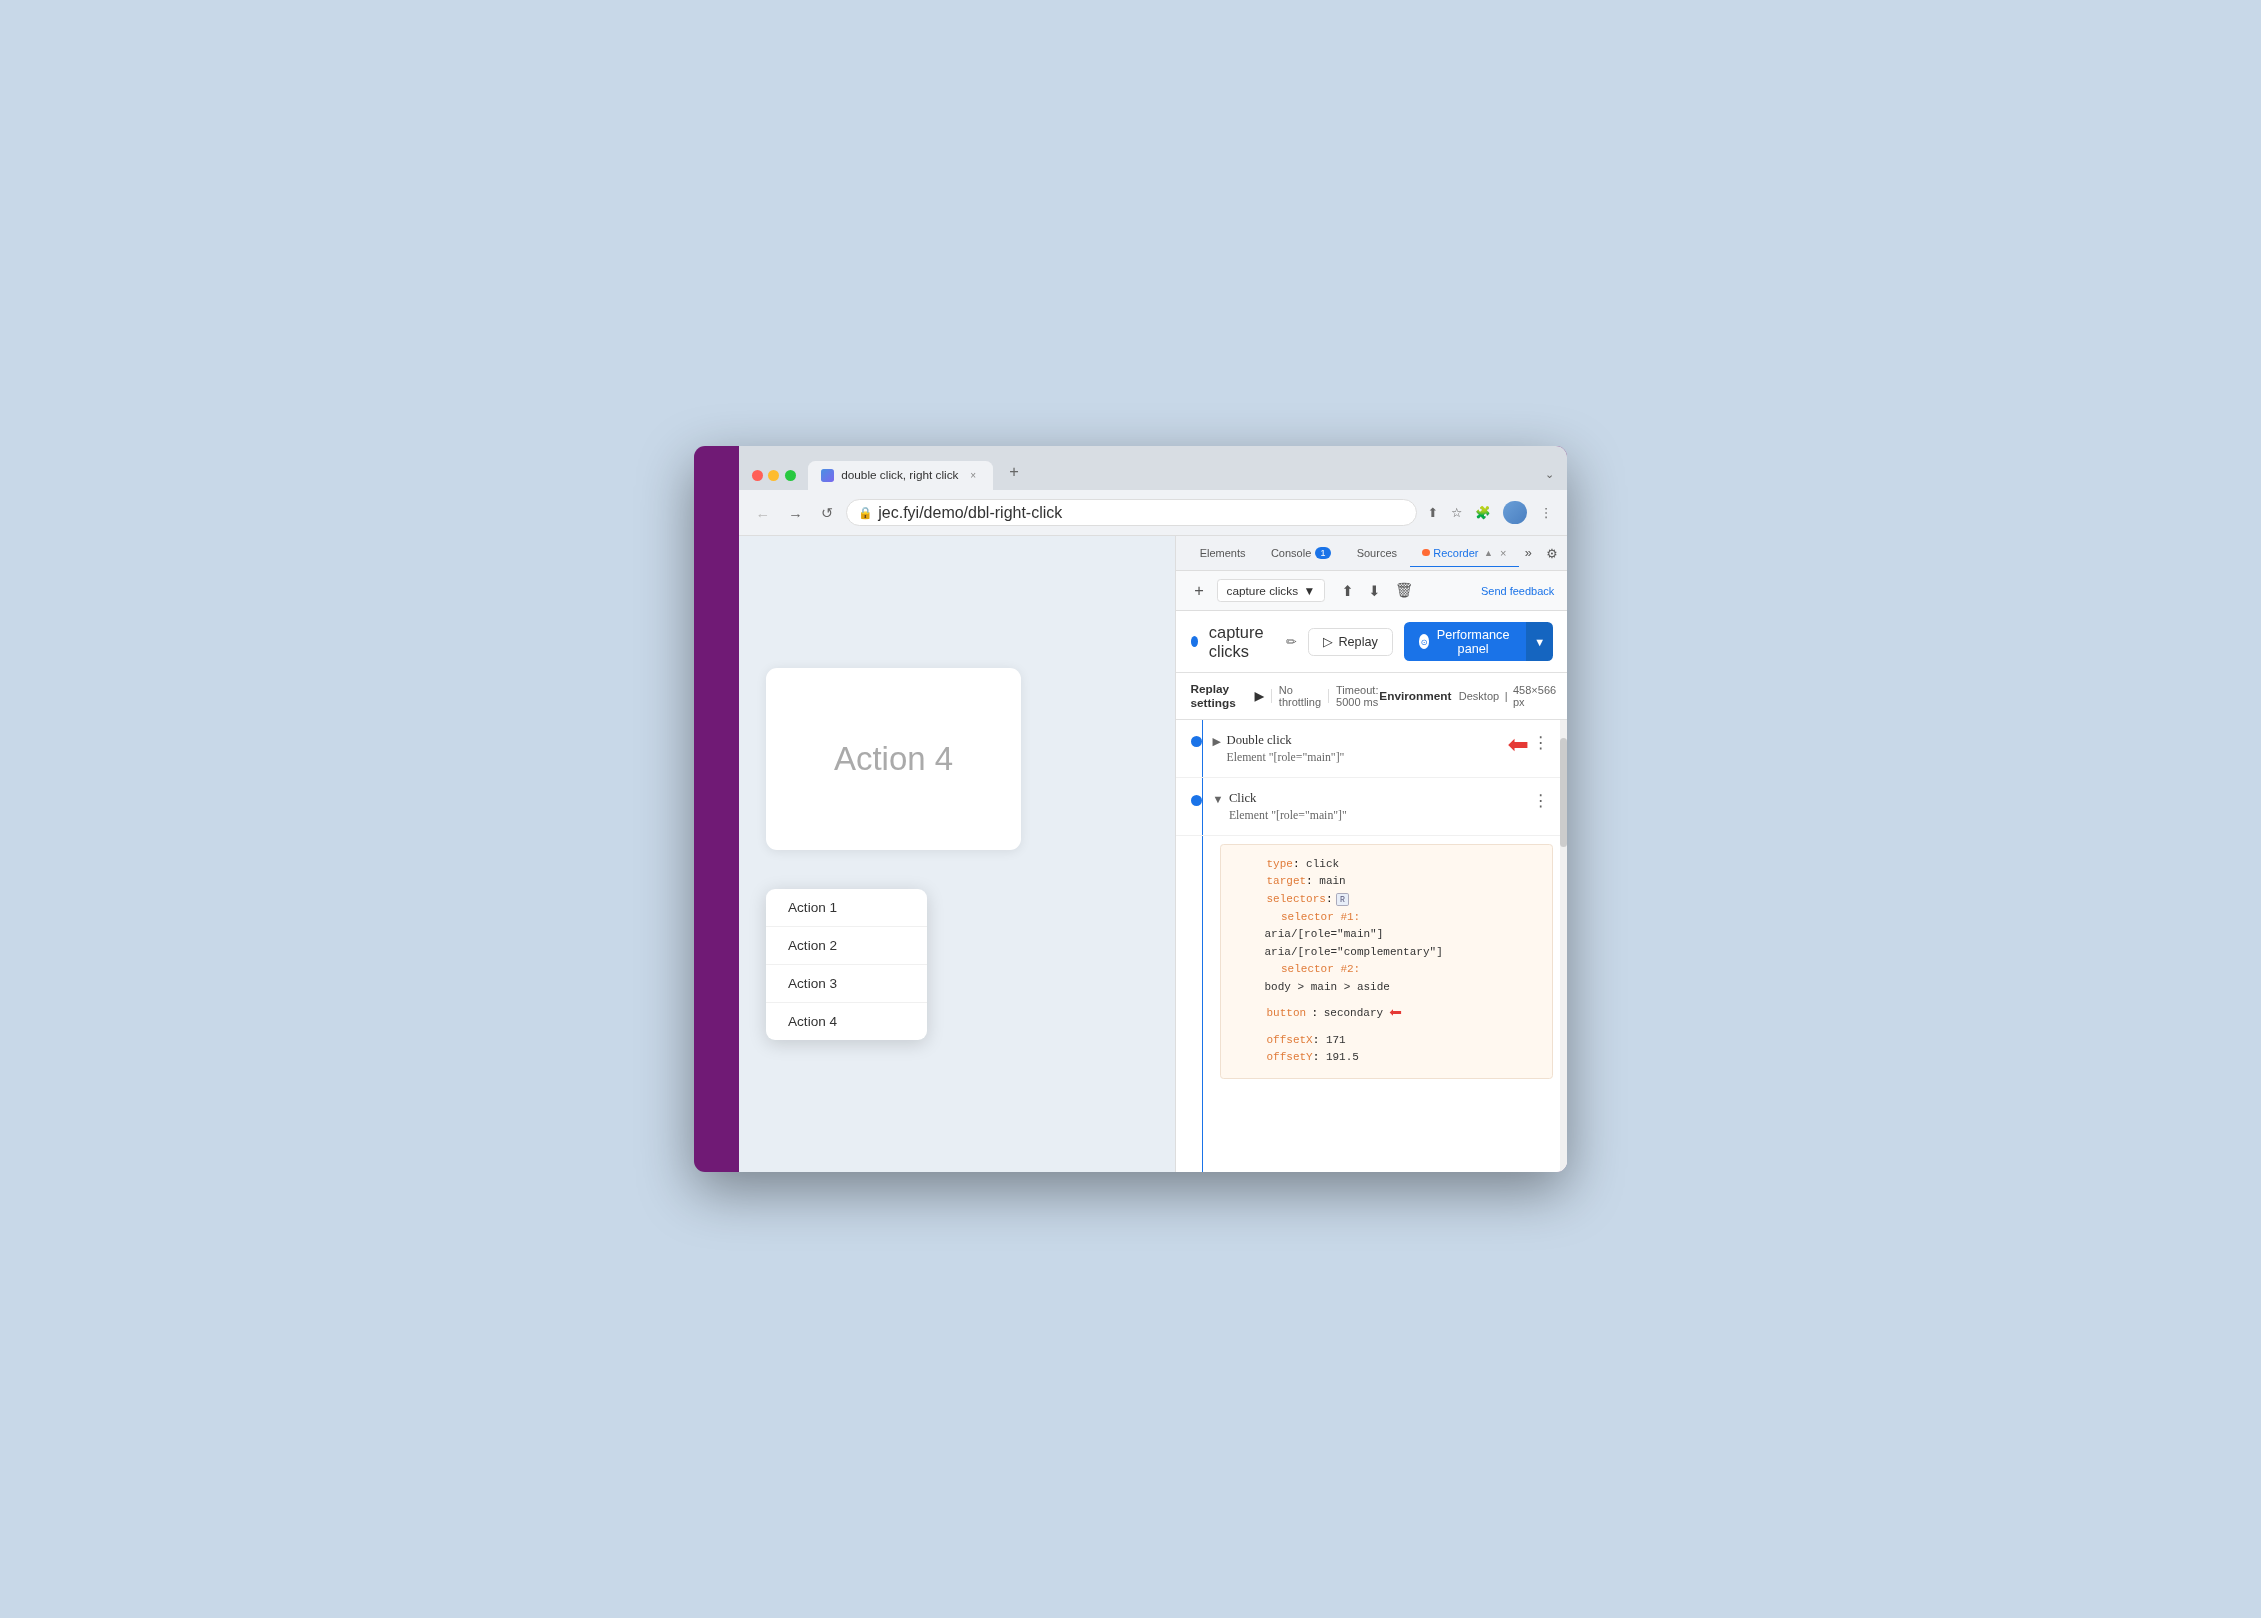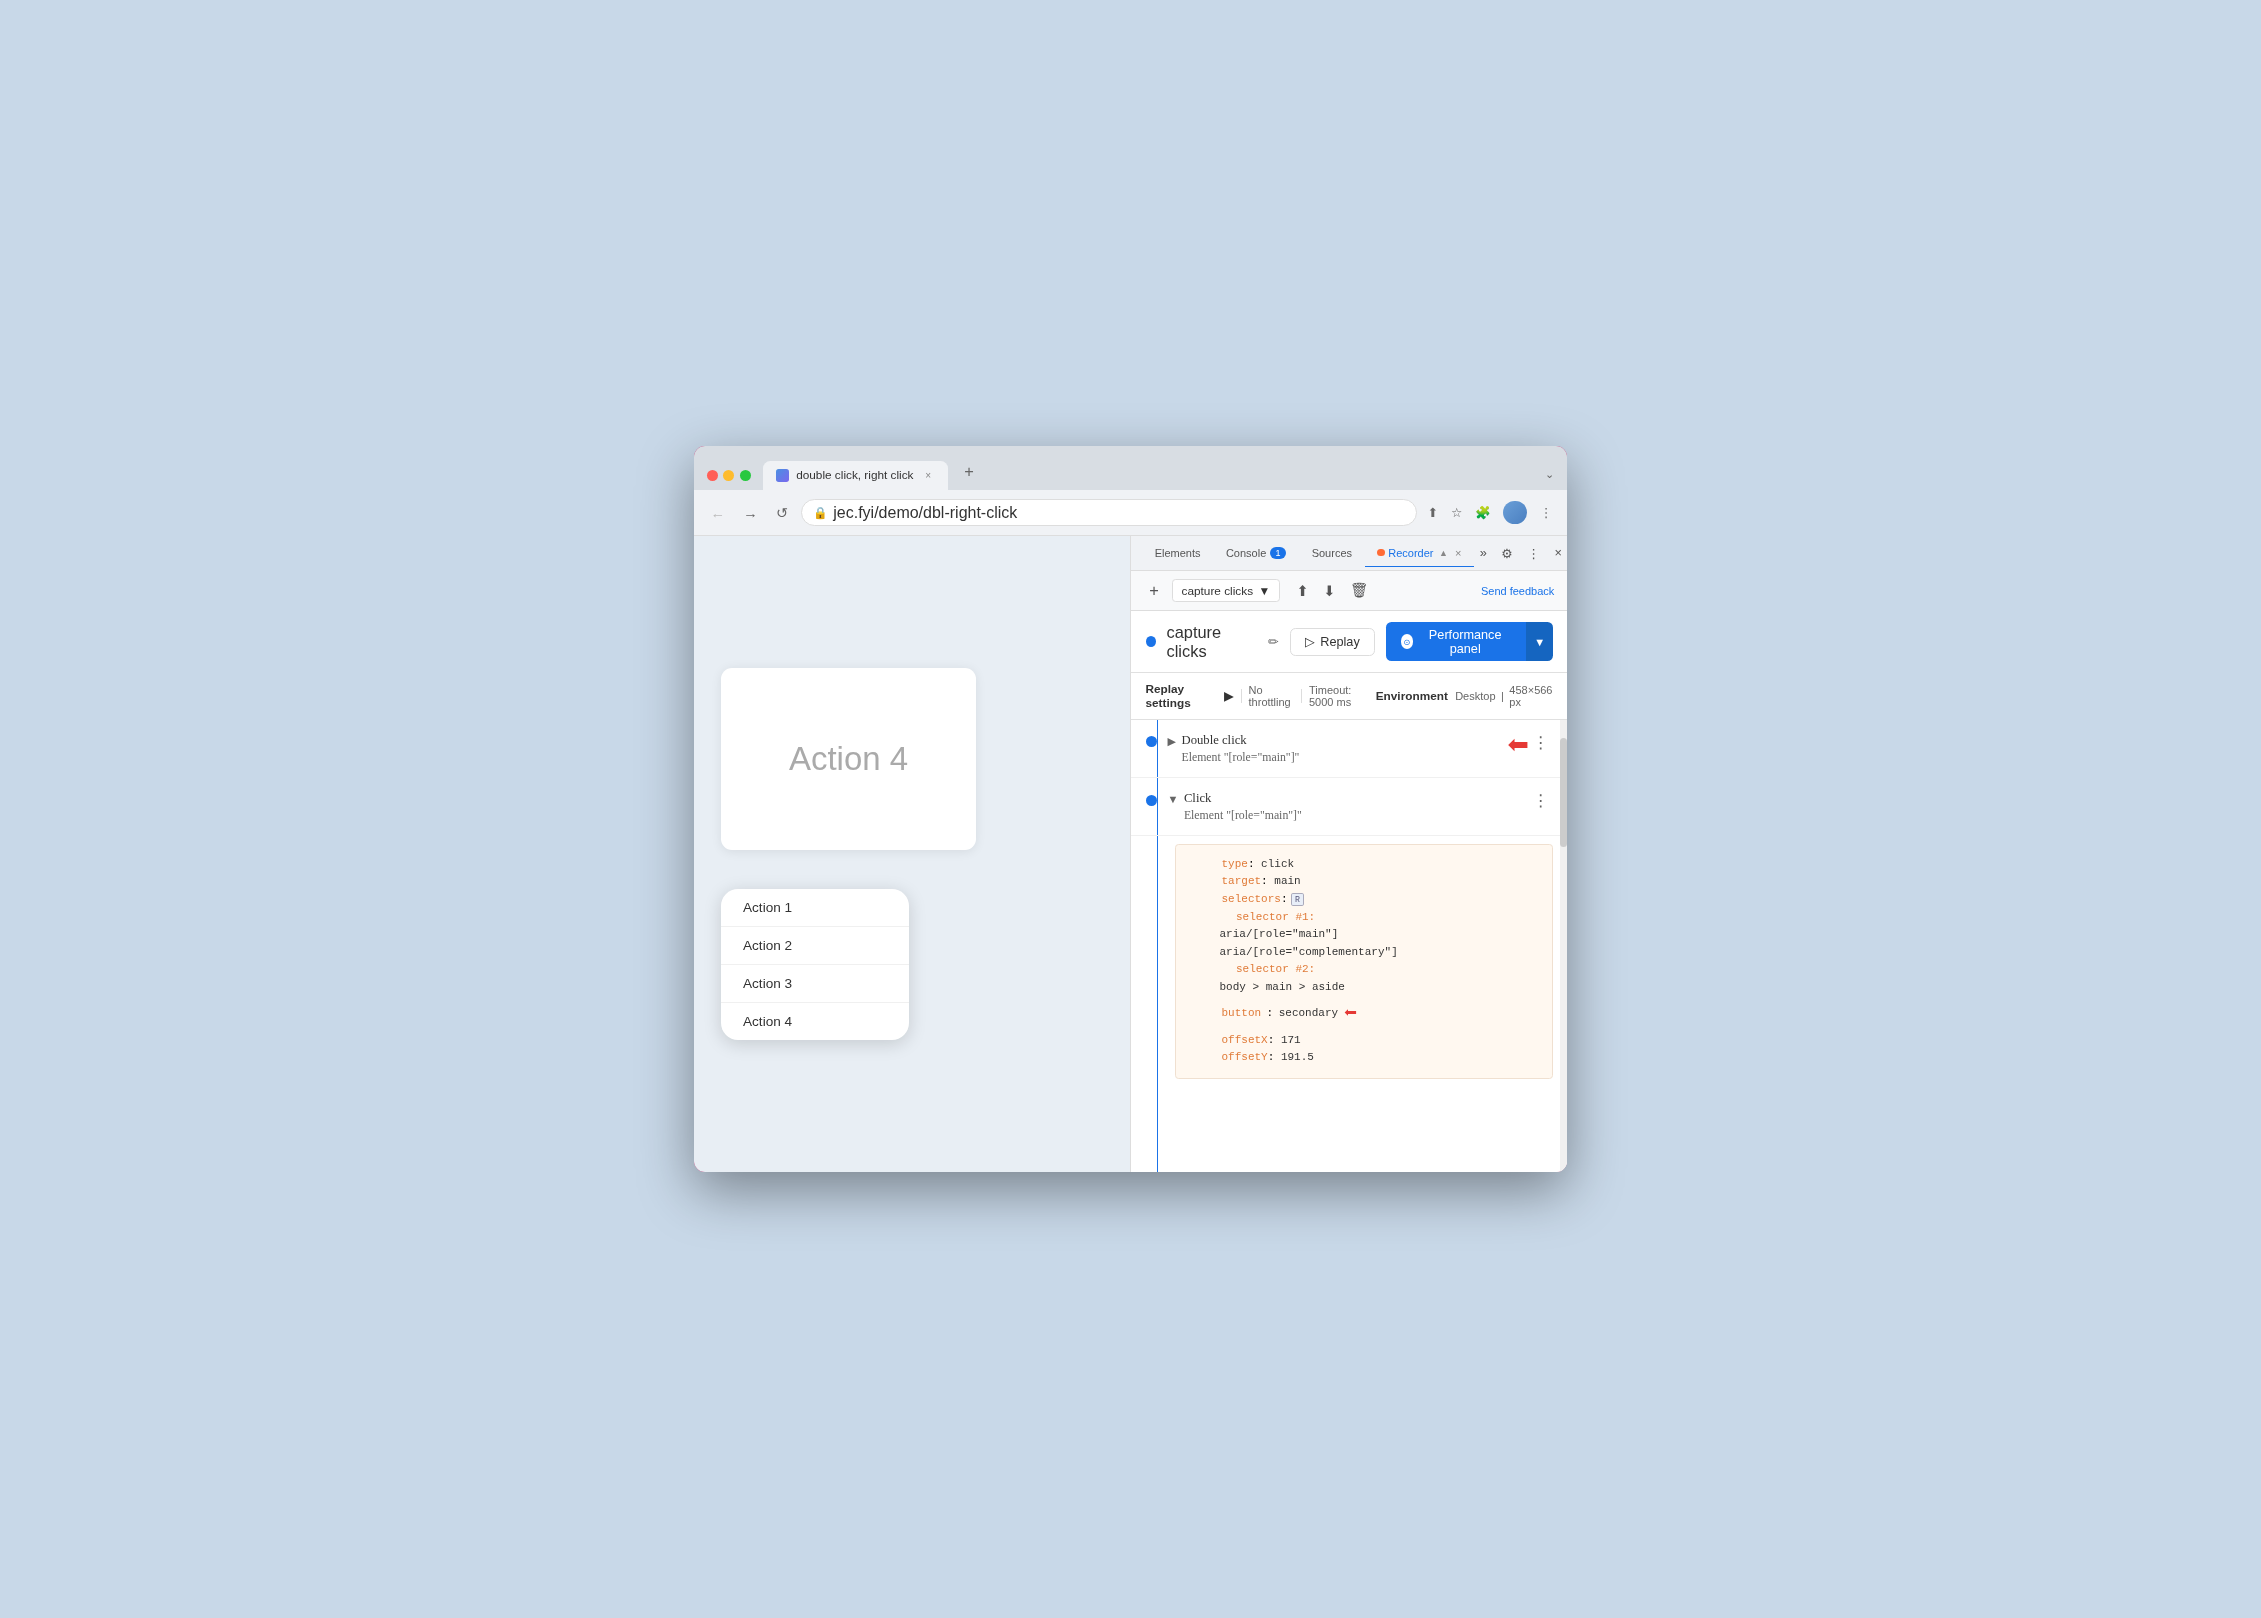--- a/index.html
+++ b/index.html
@@ -8,24 +8,25 @@
       font-family: -apple-system, BlinkMacSystemFont, 'Segoe UI', Arial, sans-serif;
       display: flex;
       justify-content: center;
       align-items: center;
       min-height: 100vh;
       padding: 18px;
     }
 
     .browser-window {
       width: 873px;
-      background: #be185d;
+      background: #701a75;
       border-radius: 11px;
       box-shadow: 0 18px 55px rgba(0,0,0,0.4);
       overflow: hidden;
+      padding-left: 45px;
     }
 
     
     .title-bar {
       background: #d8dde3;
       padding: 9px 12.7px 0;
       display: flex;
       align-items: flex-end;
       gap: 7.3px;
     }
@@ -190,22 +191,22 @@
     }
 
     .action4-text {
       font-size: 33px;
       color: #aaa;
       font-weight: 300;
     }
 
     .context-menu {
       background: white;
-      border-radius: 17px;
-      width: 188px;
+      border-radius: 9px;
+      width: 161px;
       box-shadow: 0 3.6px 18px rgba(0,0,0,0.15);
       overflow: hidden;
       margin-top: 21px;
     }
 
     .context-menu-item {
       padding: 11px 22px;
       font-size: 13.6px;
       color: #333;
       cursor: pointer;

